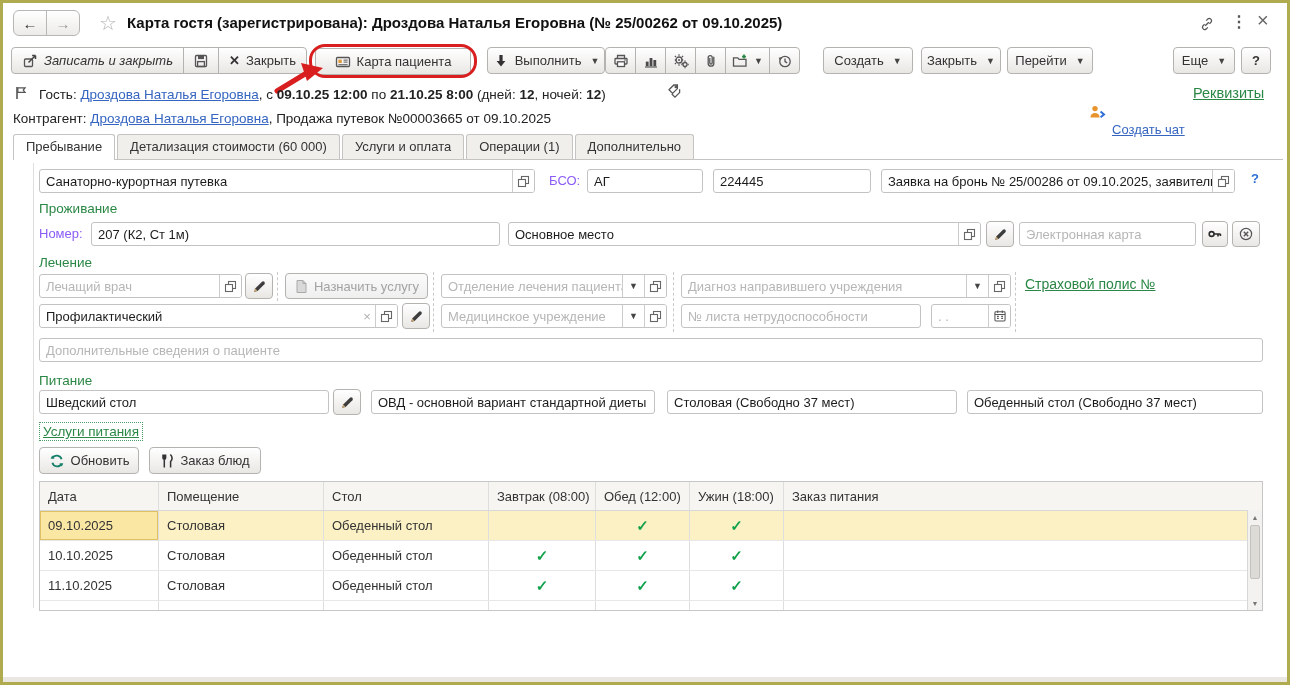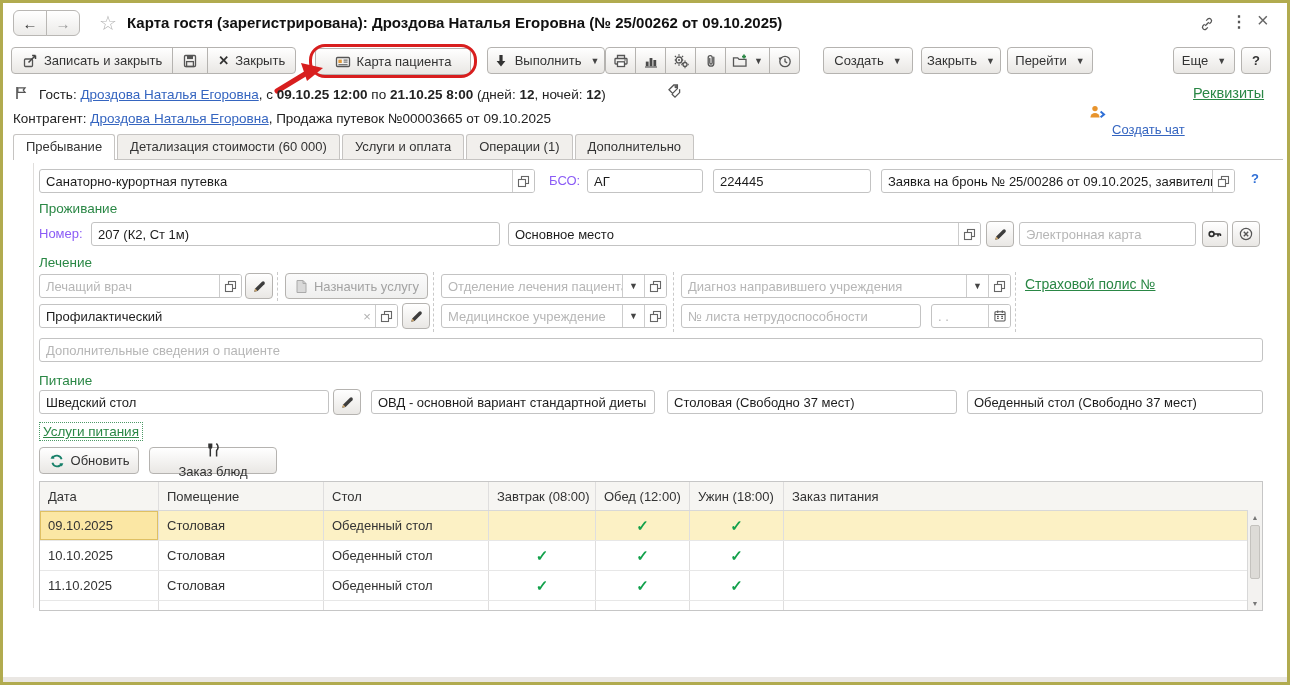--- a/index.html
+++ b/index.html
@@ -84,21 +84,21 @@
     <span class="ic"><svg class="ic" width="16" height="16" viewBox="0 0 16 16" fill="none" stroke="#555" stroke-width="1.3">
           <path d="M6.2 9.8 L9.8 6.2"></path>
           <path d="M7.2 4.6 L8.9 2.9 a2.3 2.3 0 0 1 3.2 3.2 L10.4 7.8"></path>
           <path d="M8.8 11.4 L7.1 13.1 a2.3 2.3 0 0 1 -3.2-3.2 L5.6 8.2"></path>
         </svg></span>
   </div>
   <div class="tico" style="left:1228px;top:9px;font-size:16px;font-weight:bold;"><span>⋮</span></div>
   <div class="tico" style="left:1254px;top:6px;font-size:20px;color:#666;"><span>×</span></div>
 
   <div style="position:absolute;left:8px;top:44px;display:flex;">
-    <div class="btn" style="border-radius:4px 0 0 4px;">
+    <div class="btn" style="border-radius:4px 0 0 4px;font-style:italic;">
       <span class="ic">
           <svg class="ic" width="16" height="16" viewBox="0 0 16 16" fill="none" stroke="#555" stroke-width="1.3">
             <rect x="2.5" y="6" width="8" height="7.5" rx="1"></rect>
             <path d="M6.5 9.5 L13.5 2.5 M13.5 2.5 h-3.4 M13.5 2.5 v3.4" stroke="#444" stroke-width="1.5"></path>
           </svg>
         </span>
       <span>Записать и закрыть</span>
     </div>
     <div class="btn" style="border-radius:0;margin-left:-1px;width:36px;padding:0;">
       <span class="ic">
@@ -481,21 +481,21 @@
     <span class="ic">
         <svg class="ic" width="16" height="16" viewBox="0 0 16 16" fill="none" stroke="#17806a" stroke-width="1.8">
           <path d="M12.6 6.2 a5 5 0 0 0 -9.2 -1"></path>
           <polygon points="1.6,5.8 5.6,5.6 3.2,2.4" fill="#17806a" stroke="none"></polygon>
           <path d="M3.4 9.8 a5 5 0 0 0 9.2 1"></path>
           <polygon points="14.4,10.2 10.4,10.4 12.8,13.6" fill="#17806a" stroke="none"></polygon>
         </svg>
       </span>
     <span>Обновить</span>
   </div>
-  <div class="btn" style="position:absolute;left:146px;top:444px;width:128px;flex-direction:column;">
+  <div class="btn" style="position:absolute;left:146px;top:444px;width:112px;">
     <span class="ic">
         <svg class="ic" width="14" height="16" viewBox="0 0 14 16" fill="none" stroke="#333" stroke-width="1.5">
           <path d="M3 1.5 v3.4 M5.6 1.5 v3.4 M4.3 1.5 v13 M3 4.9 a1.3 1.3 0 0 0 2.6 0"></path>
           <path d="M10.4 1.5 c2 2.2 2 5 0.2 7 V14.5"></path>
         </svg>
       </span>
     <span>Заказ блюд</span>
   </div>
 
   <div class="mtable">

